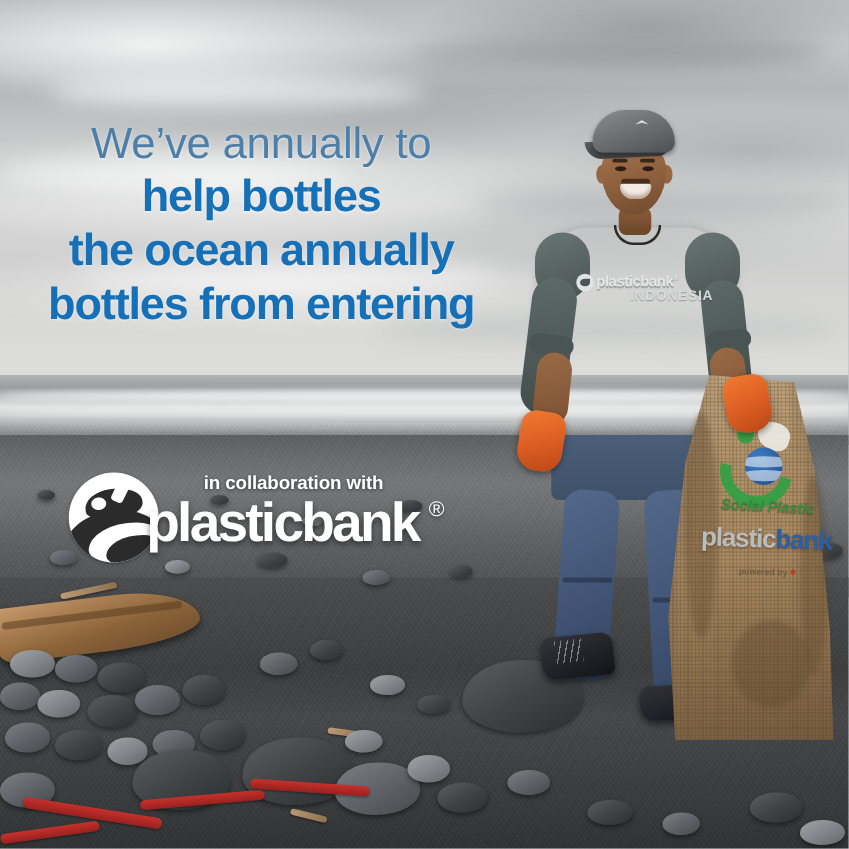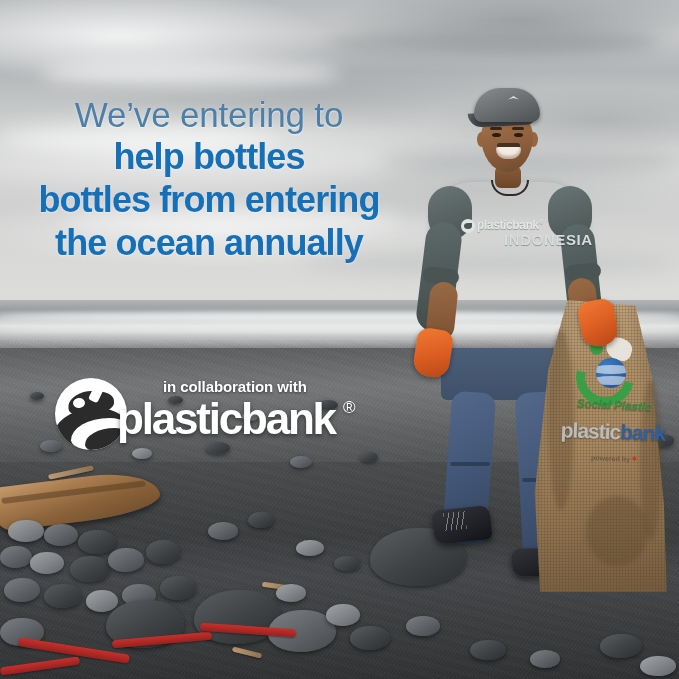--- a/index.html
+++ b/index.html
@@ -252,21 +252,21 @@
     background: #4b5655; border-radius: 50% 0 50% 50%;
   }
   .shirt-word {
     position: absolute; left: 477px; top: 218px;
     color: #e3e8e7; font-size: 12px; font-weight: bold; letter-spacing: -.4px;
     text-shadow: 0 1px 1px rgba(0,0,0,.3);
   }
   .shirt-word sup { font-size: 6px; vertical-align: super; }
   .shirt-country {
     position: absolute; left: 504px; top: 231px;
-    color: #d6dddc; font-size: 15px; font-weight: bold; letter-spacing: .6px;
+    color: #d6dddc; font-size: 11px; font-weight: bold; letter-spacing: .6px;
     text-shadow: 0 1px 1px rgba(0,0,0,.3);
     text-align: center;
   }
 
   .hips {
     position: absolute; left: 441px; top: 348px; width: 128px; height: 52px;
     background: linear-gradient(to bottom, #4b5f79, #3f5069);
     border-radius: 10px 10px 6px 6px;
   }
   .leg {
@@ -597,24 +597,24 @@
     <div class="globe-head"></div>
     <div class="globe-blue"></div>
   </div>
   <div class="social-plastic">Social Plastic</div>
   <div class="sack-word"><span class="p1">plastic</span><span class="p2">bank</span></div>
   <div class="powered"><span>powered by</span> <span class="mark">♦</span></div>
 
   <div class="glove r"></div>
 
   <div class="headline">
-    <div class="line-light">We’ve entering to</div>
+    <div class="line-light">We’ve annually to</div>
     <div class="line-bold">help bottles</div>
+    <div class="line-bold">the ocean annually</div>
     <div class="line-bold">bottles from entering</div>
-    <div class="line-bold">the ocean annually</div>
   </div>
 
   <div class="collab">
     <div class="pb-mark">
       <div class="pb-wave"></div>
       <div class="pb-wave2"></div>
       <div class="pb-wave3"></div>
       <div class="pb-fish"></div>
       <div class="pb-eye"></div>
       <div class="pb-bottle"></div>

